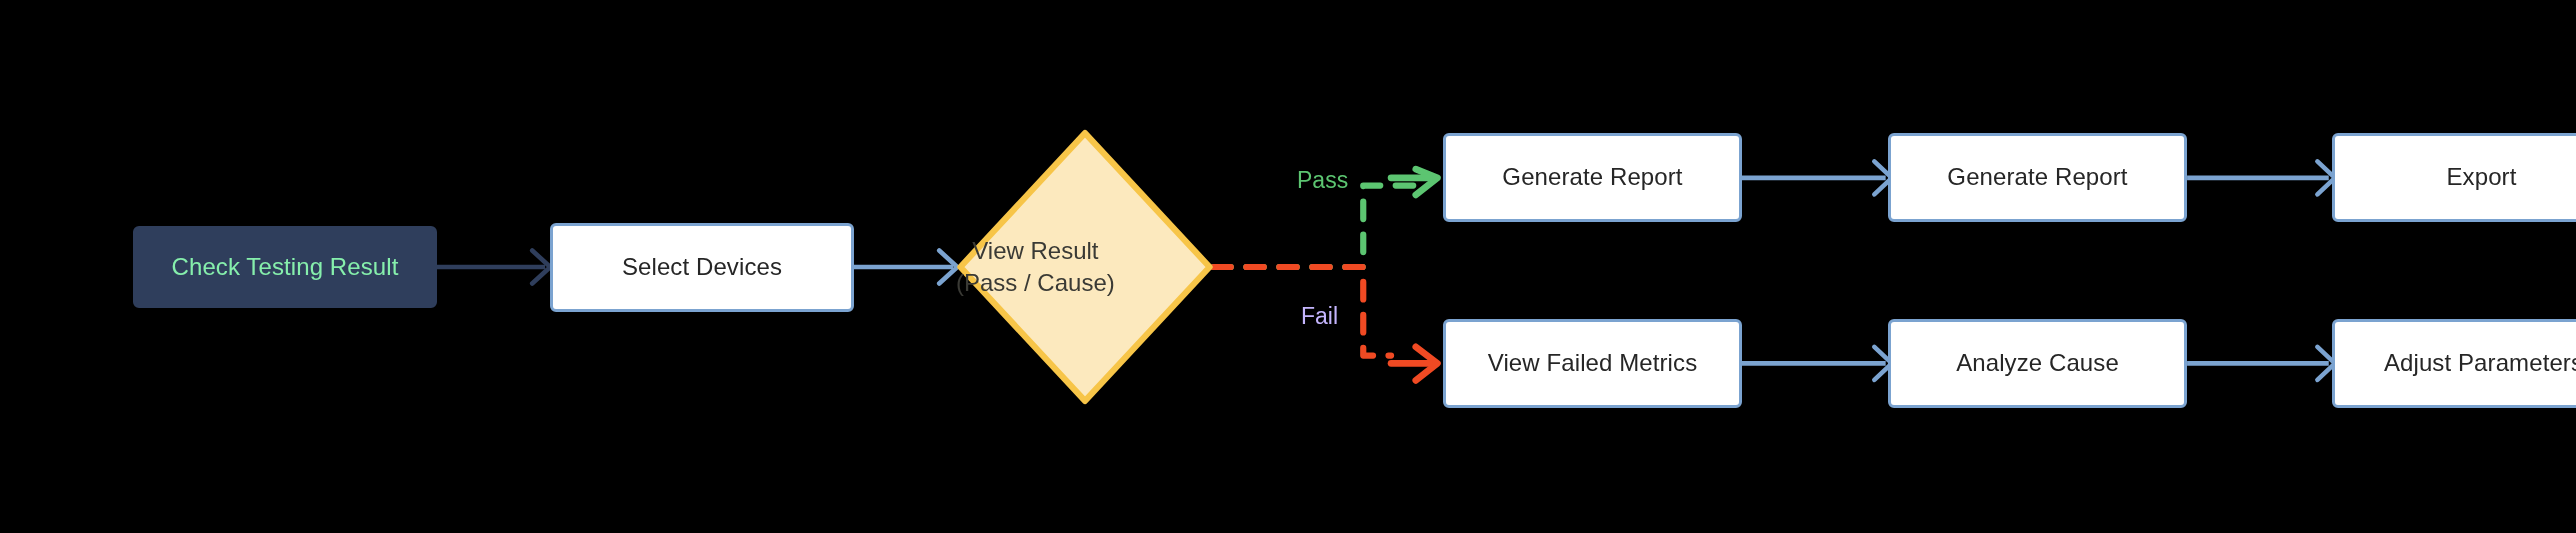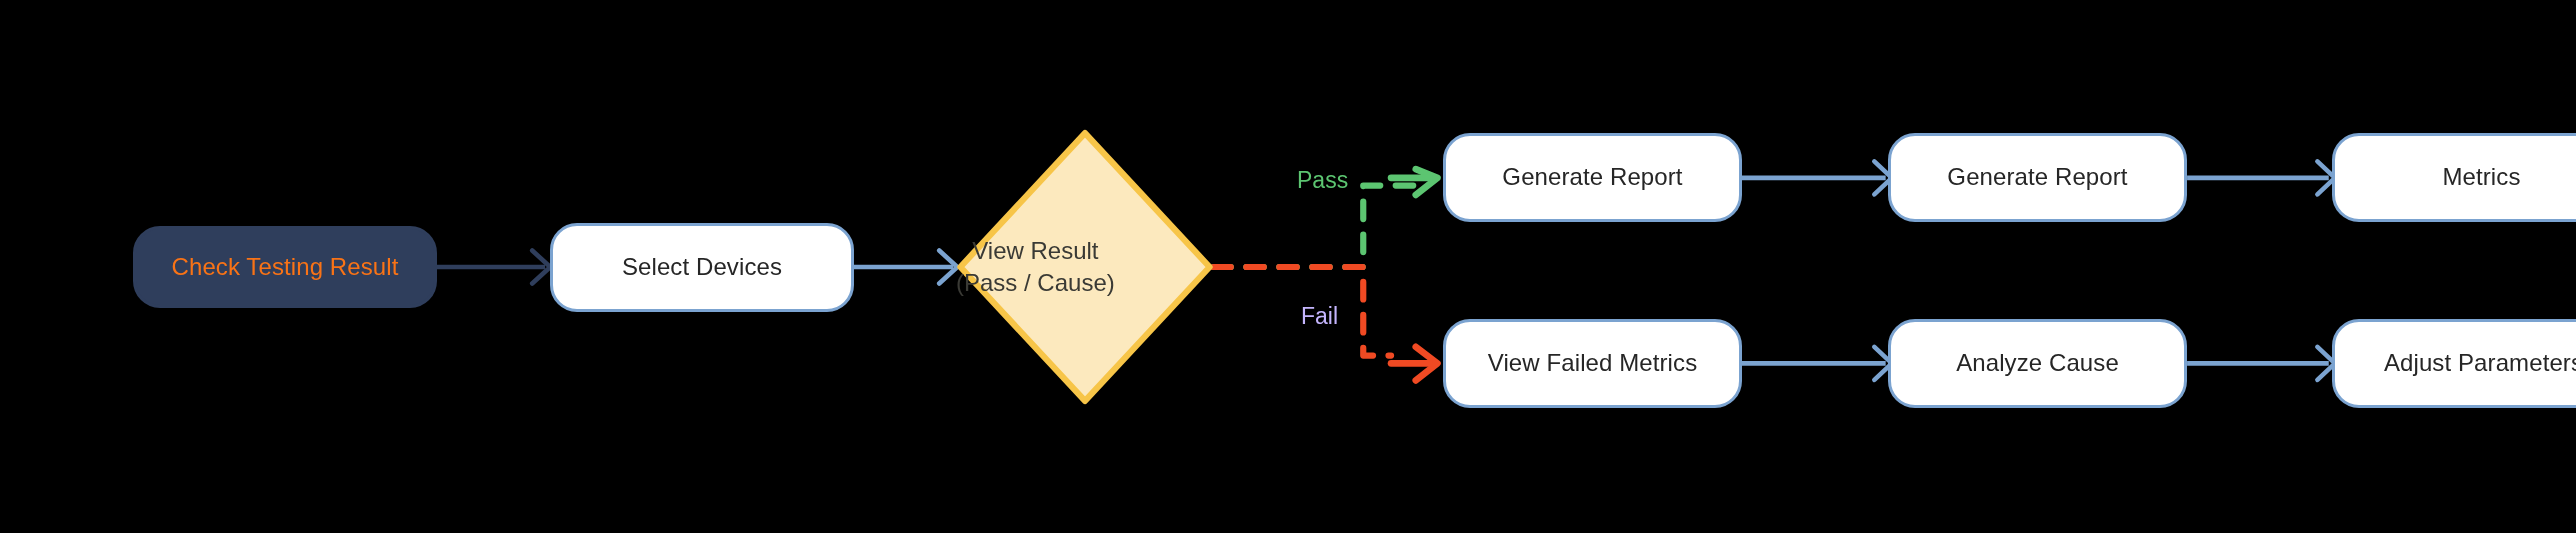--- a/index.html
+++ b/index.html
@@ -13,36 +13,36 @@
 
   
   #edges{position:absolute;left:0;top:0;width:3184px;height:534px;}
 
   
   .node{
     position:absolute;
     box-sizing:border-box;
     display:flex;align-items:center;justify-content:center;
     text-align:center;
-    border-radius:27px;
+    border-radius:6px;
     font-size:24px;
     line-height:1.18;
     letter-spacing:0.1px;
     white-space:nowrap;
     z-index:5;
   }
   .node.process{
     background:#FFFFFF;
     border:3.1px solid #7BA3D0;
     color:#262626;
   }
   .node.start{
     background:#2F3E5C;
     border:3.1px solid #2F3E5C;
-    color:#f97316;
+    color:#86efac;
   }
   
   .decision{
     position:absolute;
     z-index:5;
     display:flex;align-items:center;
   }
   .decision .dshape{position:absolute;left:0;top:0;}
   .decision .dlabel{
     position:relative;z-index:2;
@@ -142,21 +142,21 @@
 
   <div class="node process" style="left:1443px; top:133px; width:299px; height:89px;">
     <span>Generate Report</span>
   </div>
 
   <div class="node process" style="left:1888px; top:133px; width:299px; height:89px;">
     <span>Generate Report</span>
   </div>
 
   <div class="node process" style="left:2332px; top:133px; width:299px; height:89px;">
-    <span>Metrics</span>
+    <span>Export</span>
   </div>
 
   <div class="node process" style="left:1888px; top:319px; width:299px; height:89px;">
     <span>Analyze Cause</span>
   </div>
 
   <div class="node process" style="left:1443px; top:319px; width:299px; height:89px;">
     <span>View Failed Metrics</span>
   </div>
 

